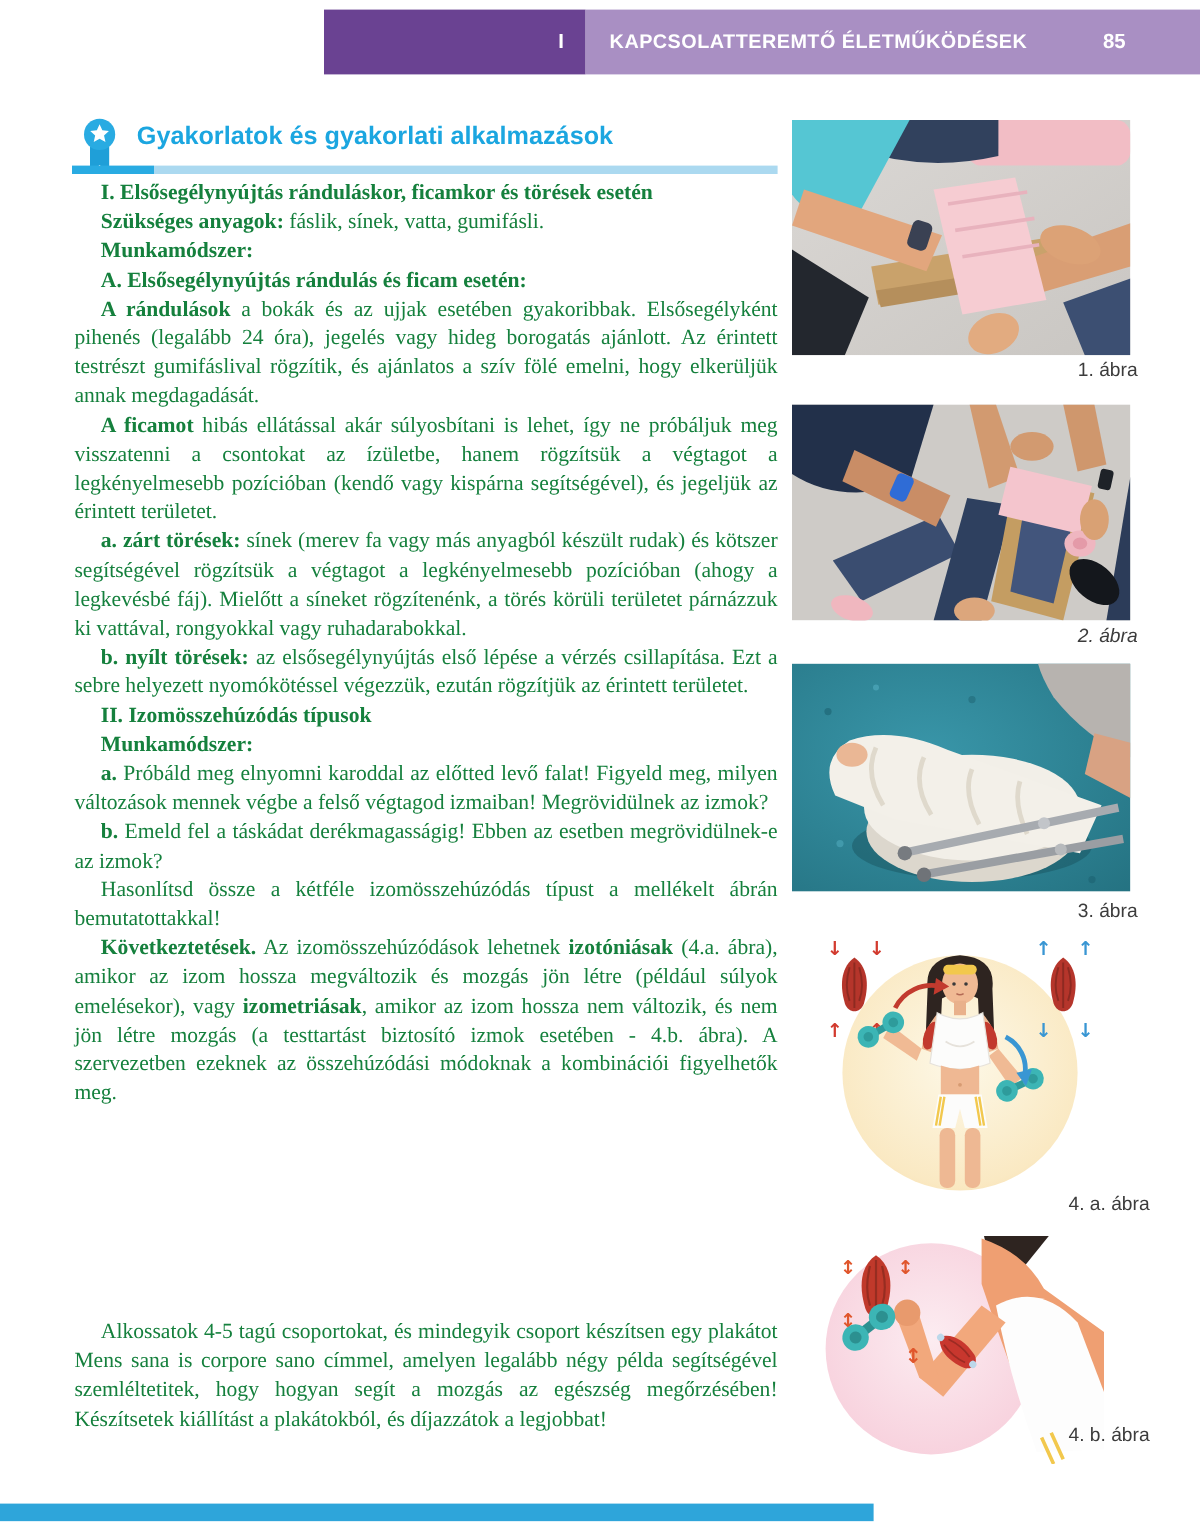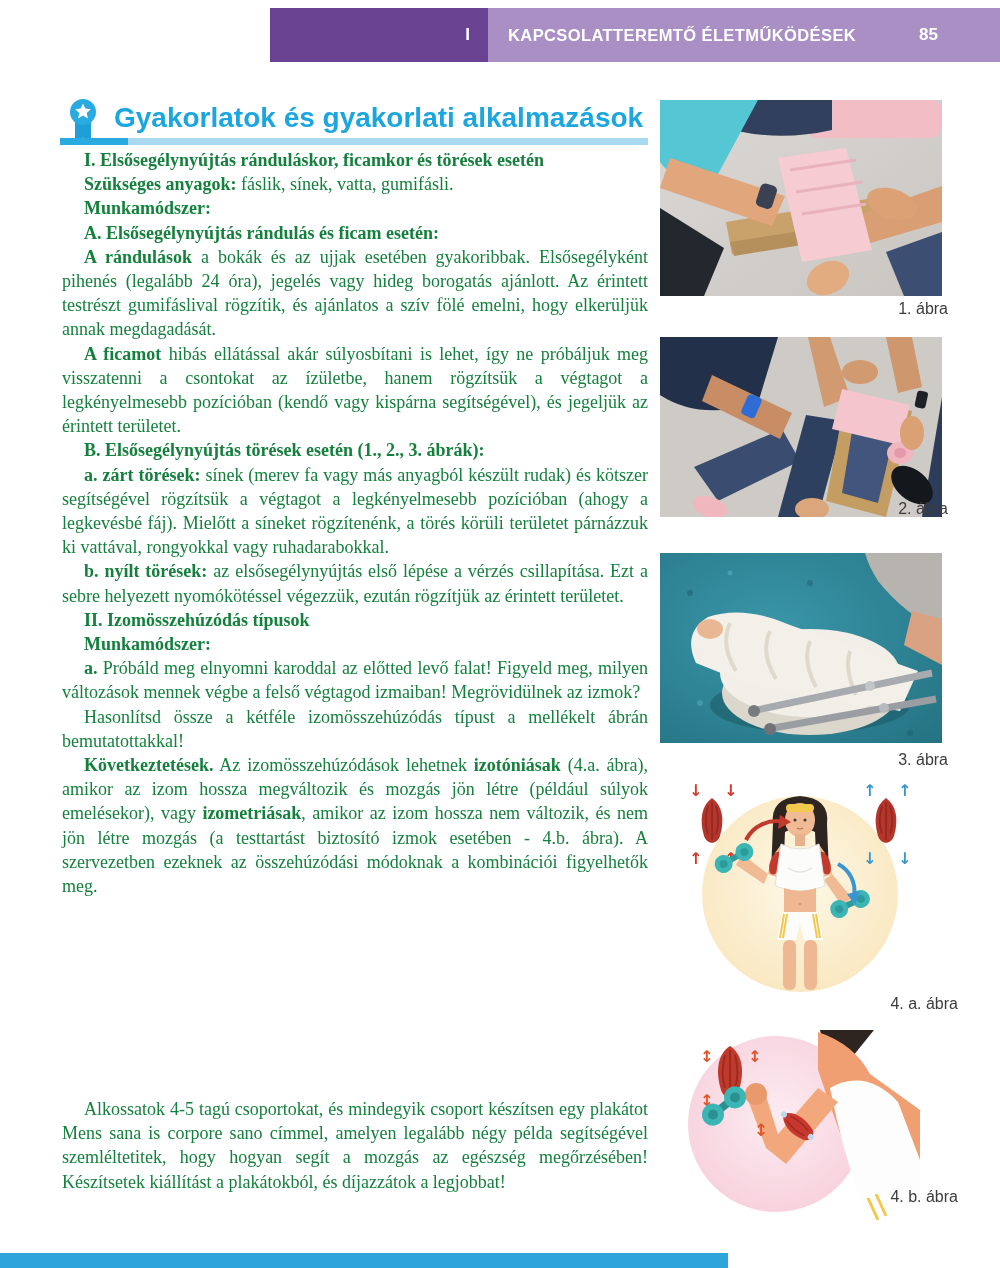--- a/index.html
+++ b/index.html
@@ -15,21 +15,21 @@
   .banner-roman{position:absolute;left:0;top:0;width:200px;height:54px;line-height:54px;
                 text-align:right;color:#fff;font-weight:bold;font-size:17px;}
   .banner-title{position:absolute;left:238px;top:0;height:44px;line-height:54px;color:#fff;
                 font-weight:bold;font-size:16.5px;letter-spacing:.4px;text-align:right;}
   .banner-num{position:absolute;right:62px;top:0;height:66px;line-height:54px;color:#fff;
               font-weight:bold;font-size:17px;}
 
   
   .sec{position:absolute;left:60px;width:588px;height:50px;}
   .sec-title{position:absolute;left:54px;top:4px;font-family:"Liberation Sans",sans-serif;
-             font-weight:bold;font-size:28px;color:#1ba6e0;}
+             font-weight:bold;font-size:21px;color:#1ba6e0;}
   .sec-rule{position:absolute;left:0;top:40px;width:588px;height:7px;
             background:linear-gradient(90deg,#29abe2 0 68px,#abd9f0 68px 100%);}
   .sec-icon{position:absolute;left:8px;top:0;width:30px;height:50px;}
 
   
   .article{position:absolute;left:62px;top:148px;width:586px;color:#2b2a28;}
   .article p, .groupp p{margin:0;text-indent:22px;text-align:justify;
              font-size:18px;line-height:24.2px;color:#15803d;}
   .b{font-weight:bold;}
   .i{}
@@ -67,26 +67,26 @@
     <div class="sec-rule"></div>
   </div>
 
   <div class="article">
     <p><span class="b">I. Elsősegélynyújtás ránduláskor, ficamkor és törések esetén</span></p>
     <p><span class="b">Szükséges anyagok:</span><span> fáslik, sínek, vatta, gumifásli.</span></p>
     <p><span class="b">Munkamódszer:</span></p>
     <p><span class="b">A. Elsősegélynyújtás rándulás és ficam esetén:</span></p>
     <p><span class="b">A rándulások</span><span> a bokák és az ujjak esetében gyakoribbak. Elsősegélyként pihenés (legalább 24 óra), jegelés vagy hideg borogatás ajánlott. Az érintett testrészt gumifáslival rögzítik, és ajánlatos a szív fölé emelni, hogy elkerüljük annak megdagadását.</span></p>
     <p><span class="b">A ficamot</span><span> hibás ellátással akár súlyosbítani is lehet, így ne próbáljuk meg visszatenni a csontokat az ízületbe, hanem rögzítsük a végtagot a legkényelmesebb pozícióban (kendő vagy kispárna segítségével), és jegeljük az érintett területet.</span></p>
-    <p><span class="b">B. Elsősegélynyújtás törések esetén (1., 2., 3. ábrák):</span></p>
     <p><span class="b">a. zárt törések:</span><span> sínek (merev fa vagy más anyagból készült rudak) és kötszer segítségével rögzítsük a végtagot a legkényelmesebb pozícióban (ahogy a legkevésbé fáj). Mielőtt a síneket rögzítenénk, a törés körüli területet párnázzuk ki vattával, rongyokkal vagy ruhadarabokkal.</span></p>
     <p><span class="b">b. nyílt törések:</span><span> az elsősegélynyújtás első lépése a vérzés csillapítása. Ezt a sebre helyezett nyomókötéssel végezzük, ezután rögzítjük az érintett területet.</span></p>
     <p><span class="b">II. Izomösszehúzódás típusok</span></p>
     <p><span class="b">Munkamódszer:</span></p>
     <p><span class="b">a.</span><span> Próbáld meg elnyomni karoddal az előtted levő falat! Figyeld meg, milyen változások mennek végbe a felső végtagod izmaiban! Megrövidülnek az izmok?</span></p>
+    <p><span class="b">b.</span><span> Emeld fel a táskádat derékmagasságig! Ebben az esetben megrövidülnek-e az izmok?</span></p>
     <p><span>Hasonlítsd össze a kétféle izomösszehúzódás típust a mellékelt ábrán bemutatottakkal!</span></p>
     <p><span class="b">Következtetések.</span><span> Az izomösszehúzódások lehetnek </span><span class="b">izotóniásak</span><span> (4.a. ábra), amikor az izom hossza megváltozik és mozgás jön létre (például súlyok emelésekor), vagy </span><span class="b">izometriásak</span><span>, amikor az izom hossza nem változik, és nem jön létre mozgás (a testtartást biztosító izmok esetében - 4.b. ábra). A szervezetben ezeknek az összehúzódási módoknak a kombinációi figyelhetők meg.</span></p>
   </div>
 
 
   <div class="groupp">
     <p><span>Alkossatok 4-5 tagú csoportokat, és mindegyik csoport készítsen egy plakátot </span><span class="i">Mens sana is corpore sano</span><span> címmel, amelyen legalább négy példa segítségével szemléltetitek, hogy hogyan segít a mozgás az egészség megőrzésében! Készítsetek kiállítást a plakátokból, és díjazzátok a legjobbat!</span></p>
   </div>
 
   <div class="fig" style="left:660px;top:100px;">
@@ -133,21 +133,21 @@
       <path d="M196,70 L238,80 L218,166 L182,156 Z" fill="#42557c"></path>
       <path d="M182,52 L250,68 L240,108 L172,92 Z" fill="#f4c5cd"></path>
       <ellipse cx="240" cy="116" rx="13" ry="11" fill="#efb6c0"></ellipse>
       <ellipse cx="240" cy="116" rx="6" ry="5" fill="#e49aa8"></ellipse>
       <ellipse cx="252" cy="96" rx="12" ry="17" fill="#d9a174"></ellipse>
       <ellipse cx="200" cy="35" rx="18" ry="12" fill="#d29a70"></ellipse>
       <ellipse cx="252" cy="148" rx="24" ry="15" fill="#14171c" transform="rotate(40 252 148)"></ellipse>
       <ellipse cx="152" cy="172" rx="17" ry="11" fill="#dca67c"></ellipse>
     </svg>
   </div>
-  <div class="fig-caption" style="top:500px;right:52px;">2. ábra</div>
+  <div class="fig-caption" style="top:522px;right:52px;font-style:italic;">2. ábra</div>
 
   <div class="fig" style="left:660px;top:553px;">
     <svg width="282" height="190" viewBox="0 0 282 190">
       <defs>
         <radialGradient id="f3c" cx="0.4" cy="0.4" r="0.9">
           <stop offset="0" stop-color="#3996a9"></stop>
             <stop offset="1" stop-color="#23707f"></stop>
         </radialGradient>
       </defs>
       <rect width="282" height="190" fill="url(#f3c)"></rect>

